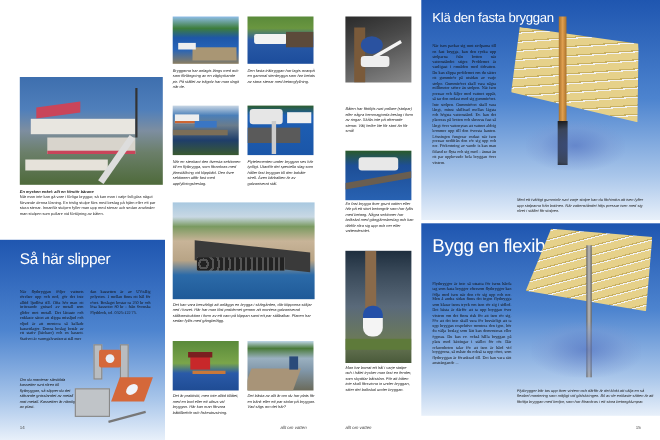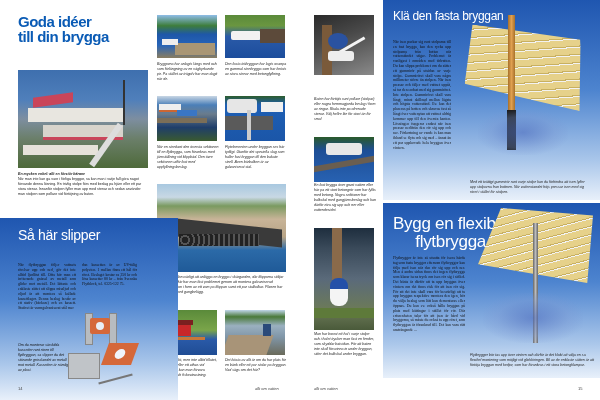--- a/index.html
+++ b/index.html
@@ -5,33 +5,29 @@
   html,body{margin:0;padding:0;}
   body{width:600px;height:400px;overflow:hidden;background:#fff;font-family:"Liberation Sans",sans-serif;position:relative;}
   .page{position:absolute;top:0;height:400px;width:300px;overflow:hidden;}
   .left{left:0;background:#fff;}
   .right{left:300px;background:#fff;}
   .abs{position:absolute;}
   .photo{position:absolute;overflow:hidden;}
   .cap{position:absolute;font-size:3.6px;line-height:5px;color:#222;font-style:italic;}
   .body-serif{font-family:"Liberation Serif",serif;font-size:3.8px;line-height:4.8px;color:#111;text-align:justify;}
   .h-blue{color:#0a5bb5;font-weight:bold;letter-spacing:-0.5px;}
-  .h-white{color:#fff;font-weight:normal;letter-spacing:-0.3px;text-align:center;}
+  .h-white{color:#fff;font-weight:normal;letter-spacing:-0.3px;}
   .folio{position:absolute;font-size:4px;color:#444;}
   .gradbox{position:absolute;background:linear-gradient(180deg,#1f56b0 0%,#4d84cf 45%,#a9c6ea 80%,#e8f0fa 100%);}
 </style>
 </head>
 <body>
 
 <div class="page left">
 
-  <div class="abs h-blue" style="left:18px;top:14px;font-size:15px;line-height:15px;">
-    <div>Goda idéer</div>
-    <div>till din brygga</div>
-  </div>
 
   <div class="photo" style="left:18px;top:70px;width:130px;height:98px;background:linear-gradient(180deg,#3e6fae 0%,#4f7fbb 30%,#7d8ea0 50%,#6b7f6a 70%,#4e6a3a 100%);">
     <div class="abs" style="left:15px;top:25px;width:40px;height:10px;background:#c9455a;transform:skewY(-8deg);"></div>
     <div class="abs" style="left:10px;top:38px;width:95px;height:14px;background:#e8e6e0;"></div>
     <div class="abs" style="left:25px;top:55px;width:80px;height:12px;background:#d8d4cc;border-bottom:3px solid #c9455a;"></div>
     <div class="abs" style="left:5px;top:75px;width:75px;height:10px;background:#e6e2da;"></div>
     <div class="abs" style="left:85px;top:50px;width:6px;height:50px;background:#ddd;transform:rotate(35deg);"></div>
     <div class="abs" style="left:105px;top:10px;width:2px;height:45px;background:#333;"></div>
   </div>
 
@@ -74,21 +70,21 @@
     <div class="abs" style="left:14px;top:10px;width:22px;height:5px;background:#7a2020;"></div>
     <div class="abs" style="left:18px;top:27px;width:30px;height:3px;background:#c8783a;"></div>
   </div>
   <div class="photo" style="left:225px;top:310px;width:60px;height:45px;background:linear-gradient(180deg,#c0d6ea 0%,#4a7a3a 15%,#9ab0c0 35%,#8096a8 60%,#6a6a5a 100%);">
     <div class="abs" style="left:0;top:25px;width:45px;height:20px;background:#a89478;transform:skewX(-20deg);"></div>
     <div class="abs" style="left:38px;top:14px;width:8px;height:12px;background:#2a4a7a;"></div>
   </div>
   <div class="cap" style="left:157px;top:358px;width:62px;">Det är praktiskt, men inte alltid tillåtet, med en bod eller ett uthus vid bryggan. Här kan man förvara båttillbehör och fiskeutrustning.</div>
   <div class="cap" style="left:225px;top:358px;width:62px;">Det bästa av allt är om du har plats för en bänk eller ett par stolar på bryggan. Vad sägs om det här?</div>
 
-  <div class="gradbox" style="left:0;top:218px;width:178px;height:182px;">
+  <div class="gradbox" style="left:0;top:218px;width:150px;height:182px;">
     <div class="abs h-white" style="left:18px;top:10px;font-size:14px;line-height:14px;">
       <div>Så här slipper</div>
     </div>
     <div class="abs body-serif" style="left:18px;top:45px;width:58px;height:75px;overflow:hidden;">När flytbryggan följer vattnets rörelser upp och ned, gör det inte alltid ljudlöst till. Ofta hör man ett irriterande gnissel av metall som glider mot metall. Det lättaste och enklaste sättet att slippa missljud och oljud är att montera så kallade kassettlagor. Denna beslag består av ett stativ (bäckare) och en kassett. Stativet är varmgalvaniserat stål mer</div>
     <div class="abs body-serif" style="left:82px;top:45px;width:55px;height:32px;overflow:hidden;">dan kassetten är av UV-tålig polyeten. 1 mellan finns ett hål för röret. Beslaget kostar ca 250 kr och lösa kassetter 80 kr – från Svenska Flytblock, tel. 0325-122 75.</div>
     <div class="abs cap" style="left:18px;top:125px;width:55px;color:#111;">Om du monterar särskilda kassetter runt rören till flytbryggan, så slipper du det störande gnisslandet av metall mot metall. Kassetten är nämligen av plast.</div>
 
     <div class="abs" style="left:85px;top:95px;width:40px;height:30px;">
       <div class="abs" style="left:0;top:0;width:6px;height:30px;background:#b8bcc0;border:1px solid #888;"></div>
       <div class="abs" style="left:24px;top:0;width:6px;height:30px;background:#b8bcc0;border:1px solid #888;"></div>
@@ -138,21 +134,20 @@
     <div class="abs" style="left:80px;top:30px;width:120px;height:75px;background:repeating-linear-gradient(170deg,#e6d18a 0,#e6d18a 6px,#c8b060 6px,#c8b060 7px,#f2f2f2 7px,#f2f2f2 8px);transform:skewY(10deg) rotate(-4deg);clip-path:polygon(10% 0,100% 5%,95% 100%,0 80%);"></div>
     <div class="abs" style="left:125px;top:15px;width:7px;height:110px;background:linear-gradient(90deg,#a8702a,#e0a050,#a8702a);"></div>
     <div class="abs" style="left:124px;top:110px;width:9px;height:40px;background:#1a1a1a;"></div>
     <div class="abs" style="left:95px;top:110px;width:90px;height:45px;background:radial-gradient(ellipse at center,rgba(80,110,190,0.6) 0%,rgba(120,150,210,0.35) 50%,rgba(255,255,255,0) 75%);"></div>
     <div class="abs cap" style="left:87px;top:180px;width:120px;">Med ett tvättigt gummirör runt varje stolpe kan du förhindra att isen lyfter upp stolparna från bottnen. När vattenståndet höjs pressar isen med sig röret i stället för stolpen.</div>
   </div>
 
   <div class="gradbox" style="left:83px;top:203px;width:217px;height:175px;">
     <div class="abs h-white" style="left:10px;top:12px;font-size:17px;line-height:18px;">
       <div>Bygg en flexibel</div>
-      <div>flytbrygga</div>
     </div>
     <div class="abs body-serif" style="left:10px;top:53px;width:72px;height:120px;overflow:hidden;">Flytbryggor är inte så utsatta för isens hårda tag som fasta bryggor eftersom flytbryggor kan följa med isen när den rör sig upp och ner. Men å andra sidan finns det ingen flytbrygga som klarar isens tryck om isen rör sig i sidled. Det bästa är därför att ta upp bryggan över vintern om det finns risk för att isen rör sig. För att det inte skall vara för besvärligt att ta upp bryggan respektive montera den igen, bör du välja beslag som lätt kan demonteras eller öppnas. Du kan ev. också hålla bryggan på plats med kättingar i stället för rör. Där erfarenheten talar för att isen är hård vid bryggorna, så måste du också ta upp röret, som flytbryggan är förankrad till. Det kan vara rätt ansträngande ...</div>
     <div class="abs" style="left:95px;top:5px;width:115px;height:75px;background:repeating-linear-gradient(165deg,#e6d18a 0,#e6d18a 6px,#c8b060 6px,#c8b060 7px,#f2f2f2 7px,#f2f2f2 8px);clip-path:polygon(20% 0,100% 10%,95% 100%,0 75%);"></div>
     <div class="abs" style="left:150px;top:20px;width:5px;height:120px;background:linear-gradient(90deg,#666,#bbb,#666);"></div>
     <div class="abs" style="left:100px;top:90px;width:100px;height:50px;background:radial-gradient(ellipse at center,rgba(80,110,190,0.6) 0%,rgba(120,150,210,0.35) 50%,rgba(255,255,255,0) 75%);"></div>
     <div class="abs cap" style="left:87px;top:150px;width:125px;">Flytbrygger bör tas upp över vintern och därför är det klokt att välja en så flexibel montering som möjligt vid glidskiringen. Bil av de enklaste sätten är att förtöja bryggan med kedjor, som har förankras i ett stora betongklumpar.</div>
   </div>
 
   <div class="folio" style="left:14px;top:386px;font-style:italic;">allt om vatten</div>
   <div class="folio" style="left:278px;top:386px;">15</div>

